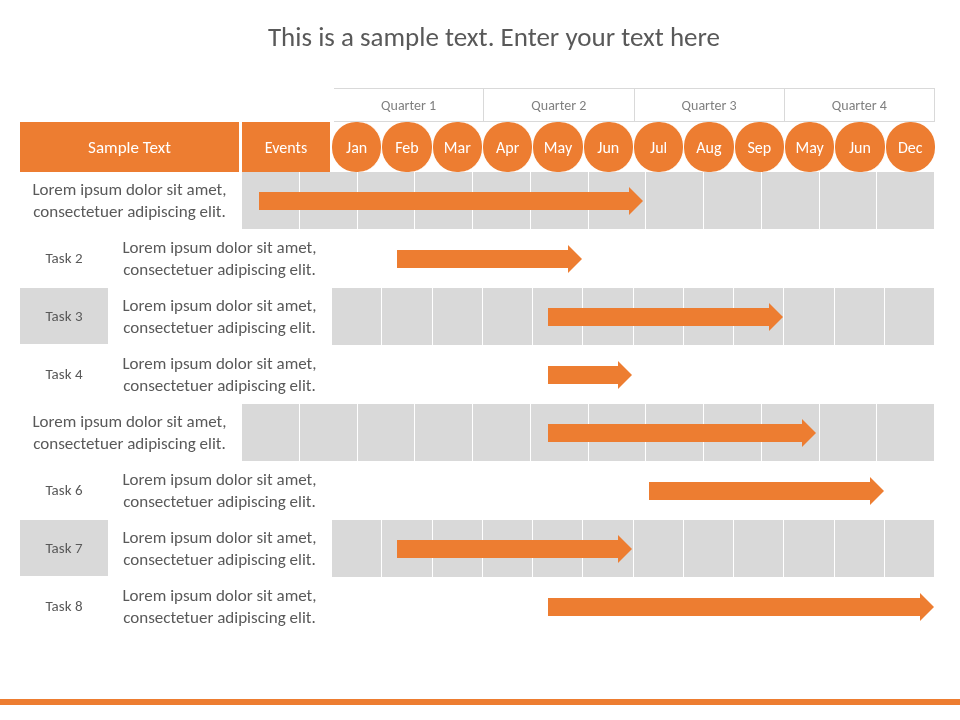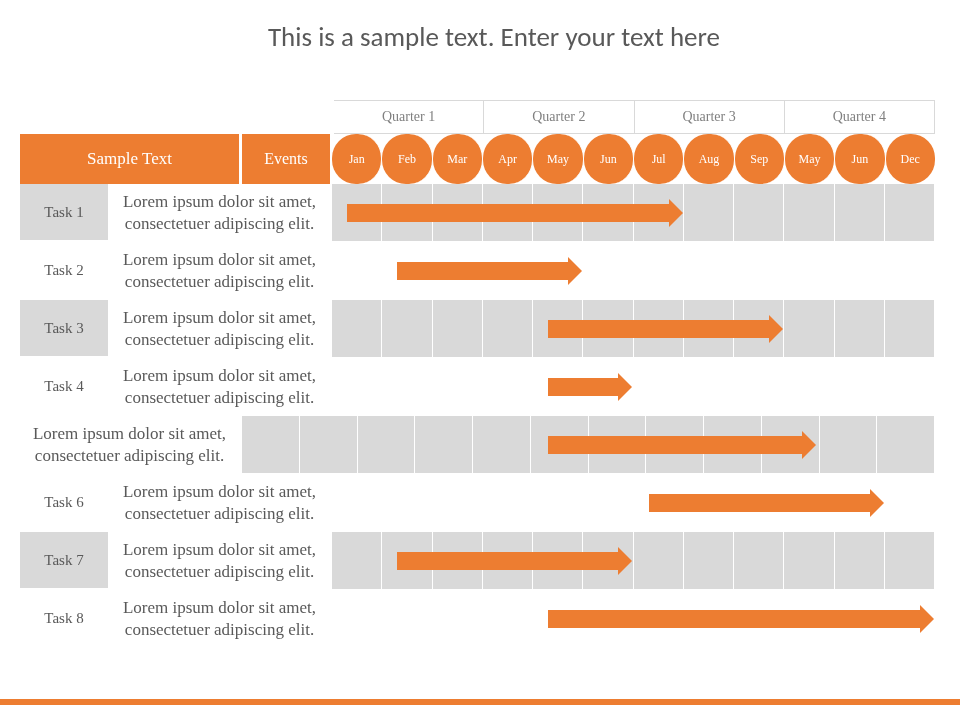--- a/index.html
+++ b/index.html
@@ -13,23 +13,22 @@
   .title {
     font-size: 27px;
     color: #595959;
     padding: 20px 0 0 28px;
     font-weight: 400;
     text-align: center;
   }
   .chart {
     position: absolute;
     left: 20px;
-    top: 100px;
+    top: 88px;
     width: 915px;
-    font-family: Liberation Serif, serif;
   }
   
   .quarter-row {
     display: flex;
     height: 34px;
   }
   .left-spacer { width: 314px; }
   .quarter-cell {
     flex: 1;
     border: 1px solid #d9d9d9;
@@ -51,21 +50,21 @@
     background: #ed7d31;
     color: #fff;
     display: flex;
     align-items: center;
     justify-content: center;
     font-size: 15px;
     border-right: 2px solid #fff;
   }
   .hcell.events { width: 90px; font-size: 16px; }
   .hcell.sample { width: 222px; font-size: 17px; border-right: 3px solid #fff; }
-  .hcell.month  { flex: 1; font-size: 12px; border-right: 1px solid #fff; border-radius: 24px; }
+  .hcell.month  { flex: 1; font-size: 16px; border-right: 1px solid #fff; border-radius: 24px; }
   .hcell.month:last-child { border-right: none; }
 
   
   .body-row {
     display: flex;
     height: 58px;
   }
   .body-row:nth-child(odd) .task-cell,
   .body-row:nth-child(odd) .grid-cell { background: #d9d9d9; }
   .body-row:nth-child(even) .task-cell,
@@ -158,21 +157,20 @@
     <div class="hcell month">Jul</div>
     <div class="hcell month">Aug</div>
     <div class="hcell month">Sep</div>
     <div class="hcell month">May</div>
     <div class="hcell month">Jun</div>
     <div class="hcell month">Dec</div>
   </div>
 
   <div id="body">
       <div class="body-row">
-        <div class="task-cell">Task 1</div>
         <div class="desc-cell">Lorem ipsum dolor sit amet, consectetuer adipiscing elit.</div>
         <div class="grid-area">
           <div class="grid-cell"></div>
           <div class="grid-cell"></div>
           <div class="grid-cell"></div>
           <div class="grid-cell"></div>
           <div class="grid-cell"></div>
           <div class="grid-cell"></div>
           <div class="grid-cell"></div>
           <div class="grid-cell"></div>

